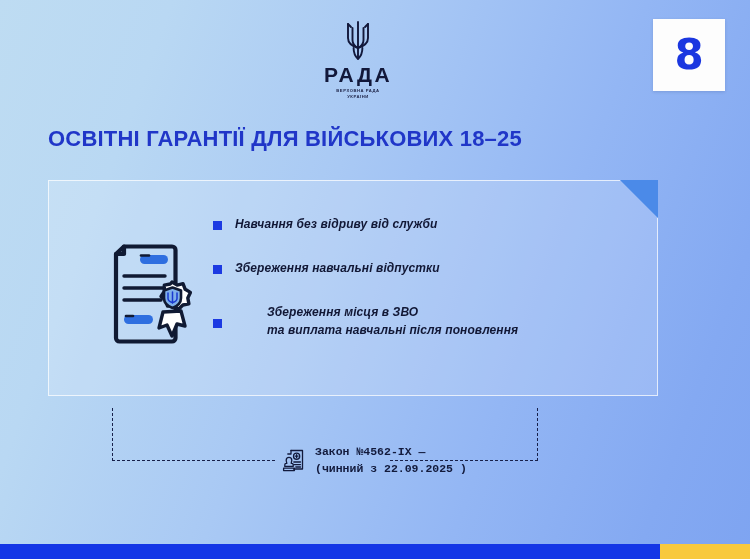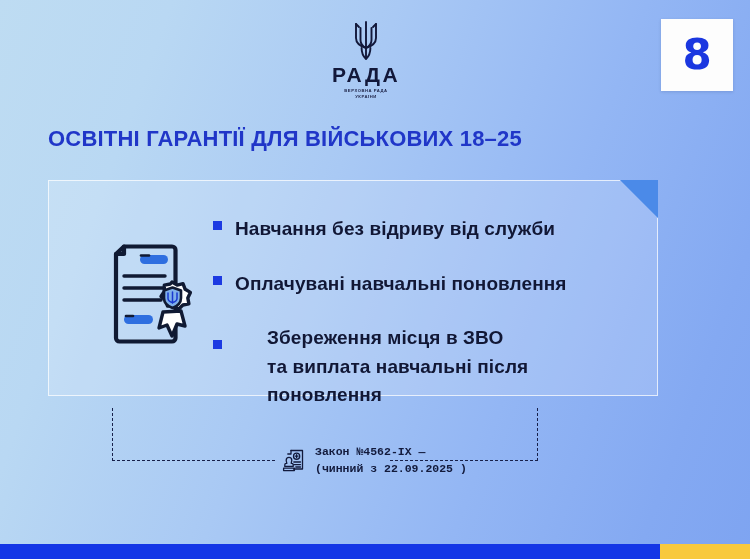--- a/index.html
+++ b/index.html
@@ -17,21 +17,21 @@
     position: relative;
     width: 750px;
     height: 559px;
     background: linear-gradient(110deg, #bedcf2 0%, #b9d8f3 18%, #a9c9f4 42%, #93b6f4 68%, #84a9f2 88%, #7ea4f1 100%);
     overflow: hidden;
   }
 
   
   .header {
     position: absolute;
-    left: 8px;
+    left: 0;
     top: 0;
     width: 716px;
     height: 112px;
   }
 
   .logo-block {
     position: absolute;
     left: 50%;
     top: 18px;
     transform: translateX(-50%);
@@ -132,25 +132,26 @@
     height: 9px;
     background: #1c3ae2;
     flex: 0 0 auto;
     margin-top: 6px;
     margin-right: 13px;
   }
   .bullet-row.multi .bullet-mark {
     margin-top: 16px;
   }
   .bullet-text {
-    font-size: 19px;
+    font-size: 12px;
     font-weight: 700;
     color: #111735;
     line-height: 1.5;
     letter-spacing: 0.1px;
+    font-style: italic;
   }
   .bullet-text .l2 { display: block; }
 
   
   .dash-frame {
     position: absolute;
     left: 112px;
     top: 408px;
     width: 426px;
     height: 53px;
@@ -285,21 +286,21 @@
     </g>
   </svg>
 
   <div class="bullets">
     <div class="bullet-row">
       <div class="bullet-mark"></div>
       <div class="bullet-text">Навчання без відриву від служби</div>
     </div>
     <div class="bullet-row">
       <div class="bullet-mark"></div>
-      <div class="bullet-text">Оплачувані навчальні поновлення</div>
+      <div class="bullet-text">Збереження навчальні відпустки</div>
     </div>
     <div class="bullet-row multi">
       <div class="bullet-mark"></div>
       <div class="bullet-text">
         <span>Збереження місця в ЗВО</span>
         <span class="l2">та виплата навчальні після поновлення</span>
       </div>
     </div>
   </div>
 

